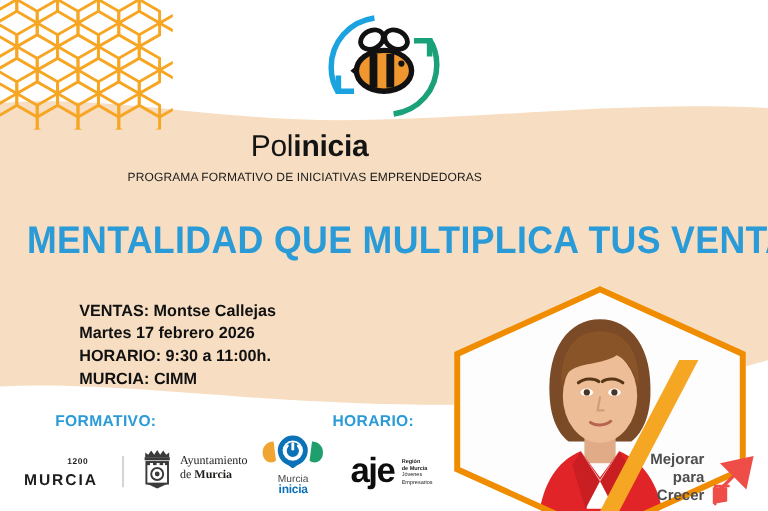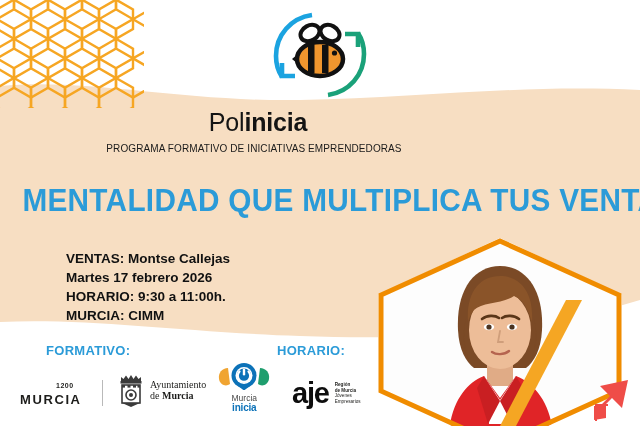--- a/index.html
+++ b/index.html
@@ -431,20 +431,25 @@
 
     <svg width="244" height="210" viewBox="0 0 244 210" style="position:absolute;inset:0;">
       <polygon points="122,3 241,57 241,153 122,207 3,153 3,57" fill="none" stroke="#f08c00" stroke-width="5"></polygon>
     </svg>
   </div>
 
   <svg class="stripe" style="left:470px;top:300px;width:170px;height:126px;" viewBox="0 0 170 126">
     <polygon points="96,0 112,0 46,126 30,126" fill="#f5a623"></polygon>
   </svg>
 
+  <div class="mpc">
+    <div>Mejorar</div>
+    <div>para</div>
+    <div>Crecer</div>
+  </div>
 
   <svg class="mpc-arrow" viewBox="0 0 48 46">
     <path d="M14,44 L14,31 L26,31 L26,19 L13,19 L13,6 L42,6 L42,34 L29,34
              L29,44 Z" fill="none"></path>
     <path d="M12,34 L26,20 L16,10 L44,4 L38,32 L28,22 L14,36 Z" fill="#ef4d48"></path>
     <path d="M10,44 L10,30 L22,30 L22,42 Z" fill="#ef4d48"></path>
     <path d="M11,45 L11,28 L24,28 L24,30 L13,30 L13,45 Z" fill="#ef4d48"></path>
   </svg>
 
 </div>

